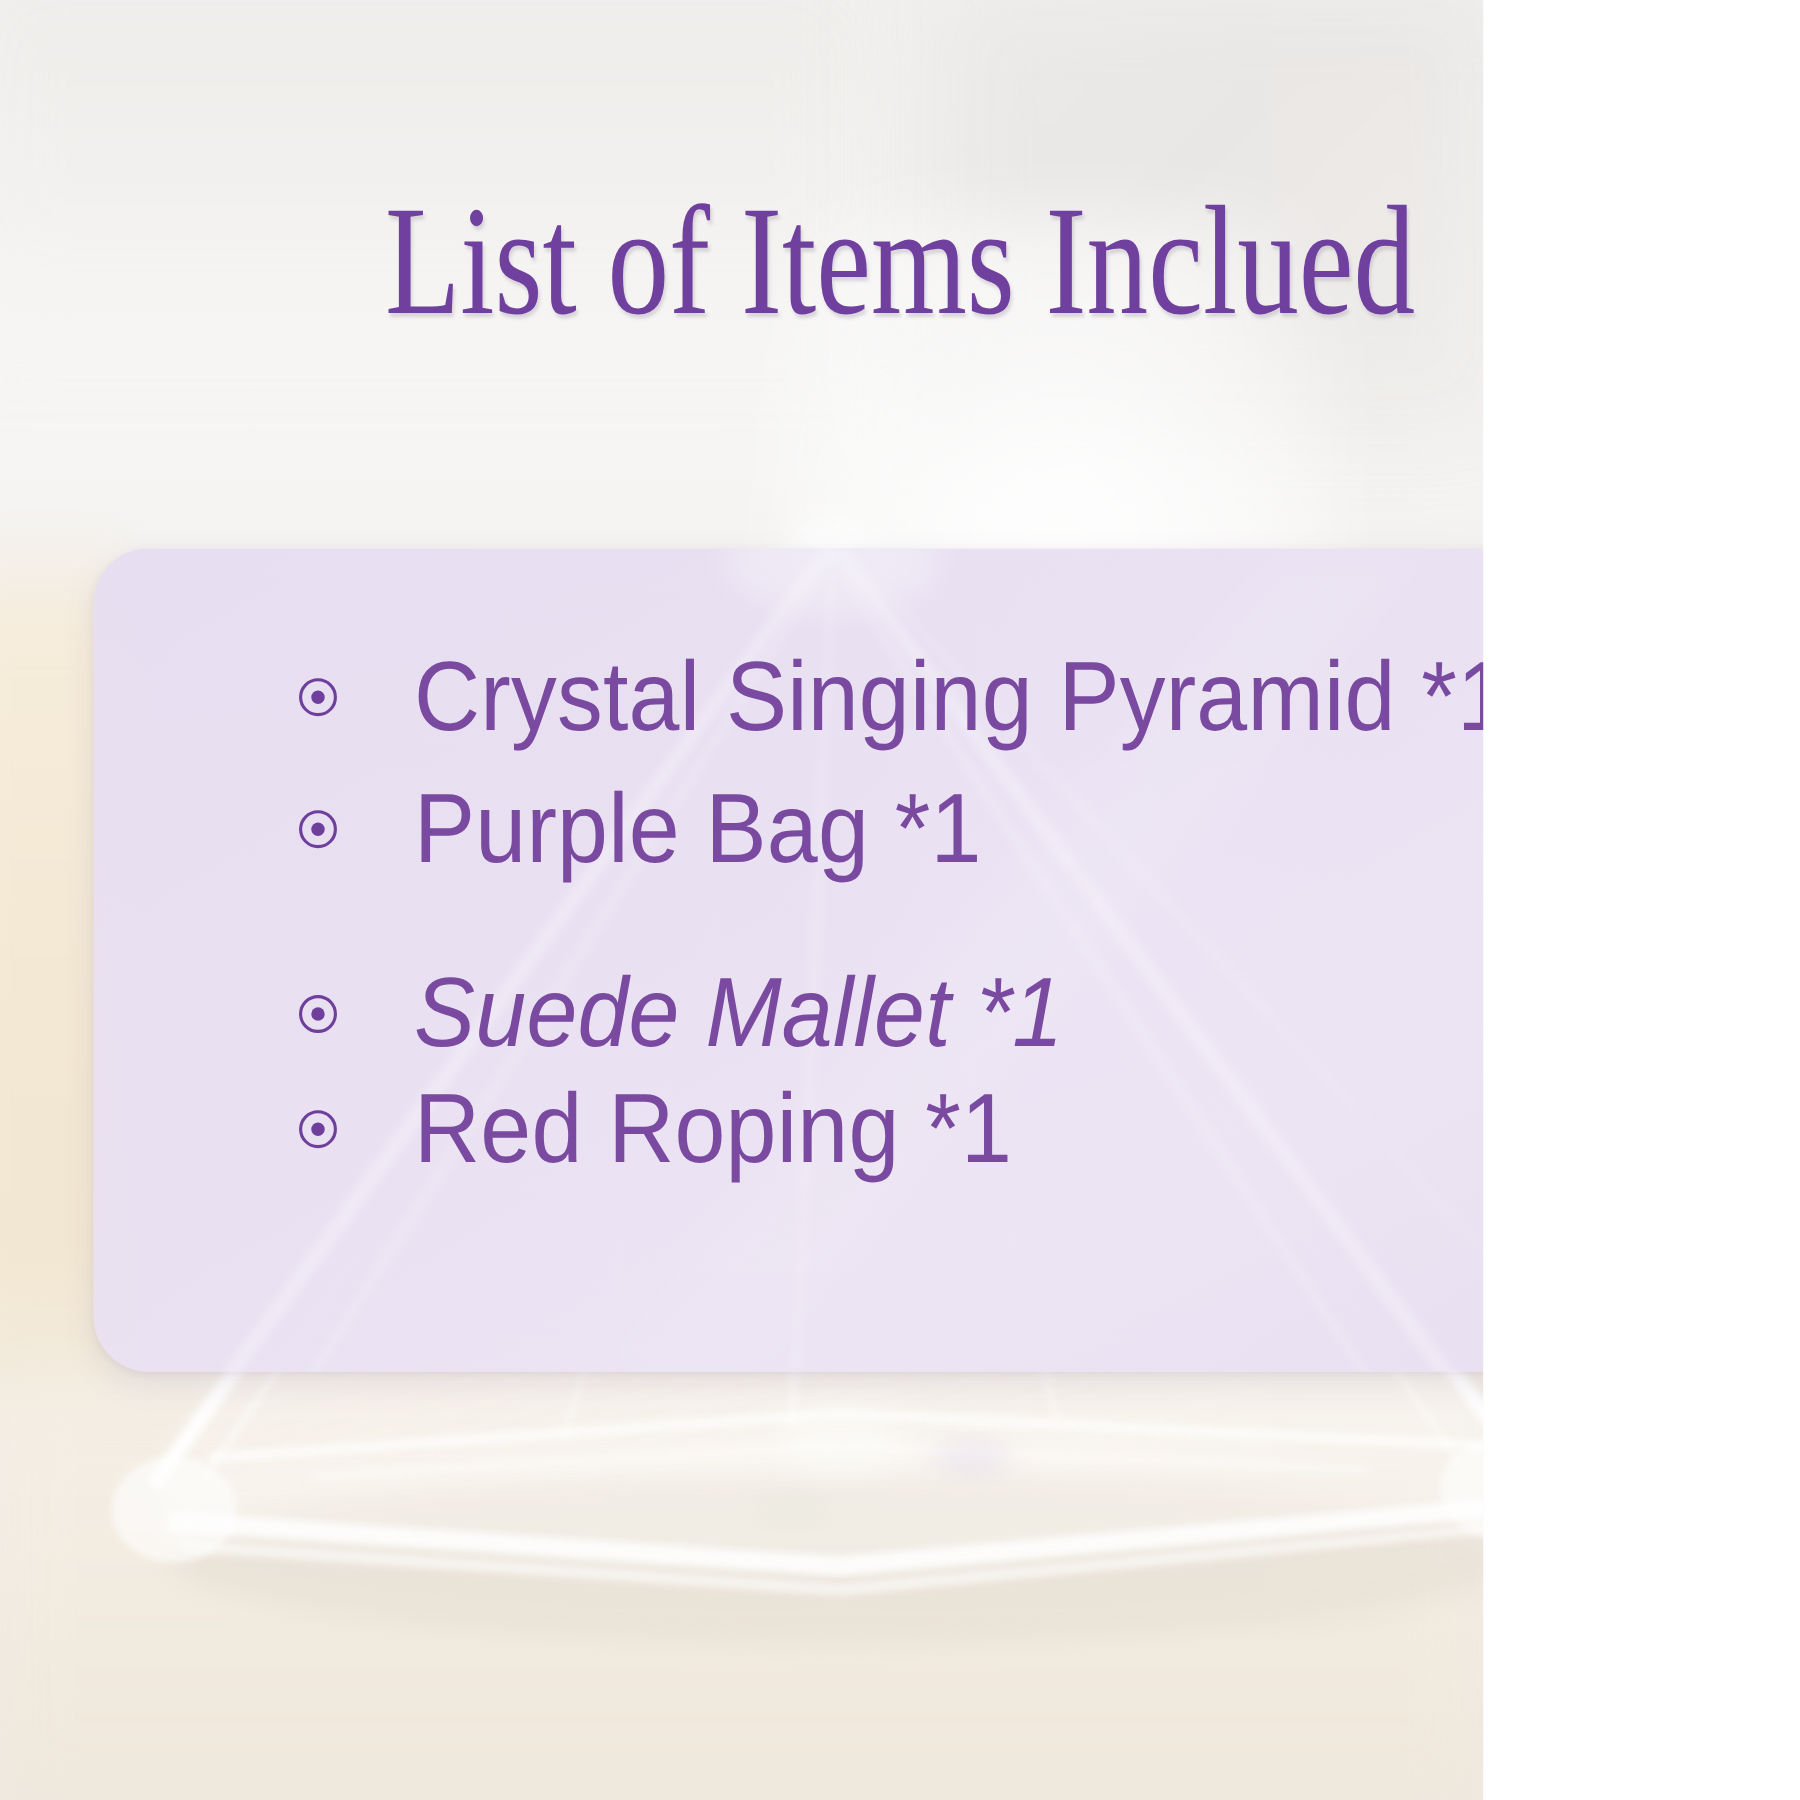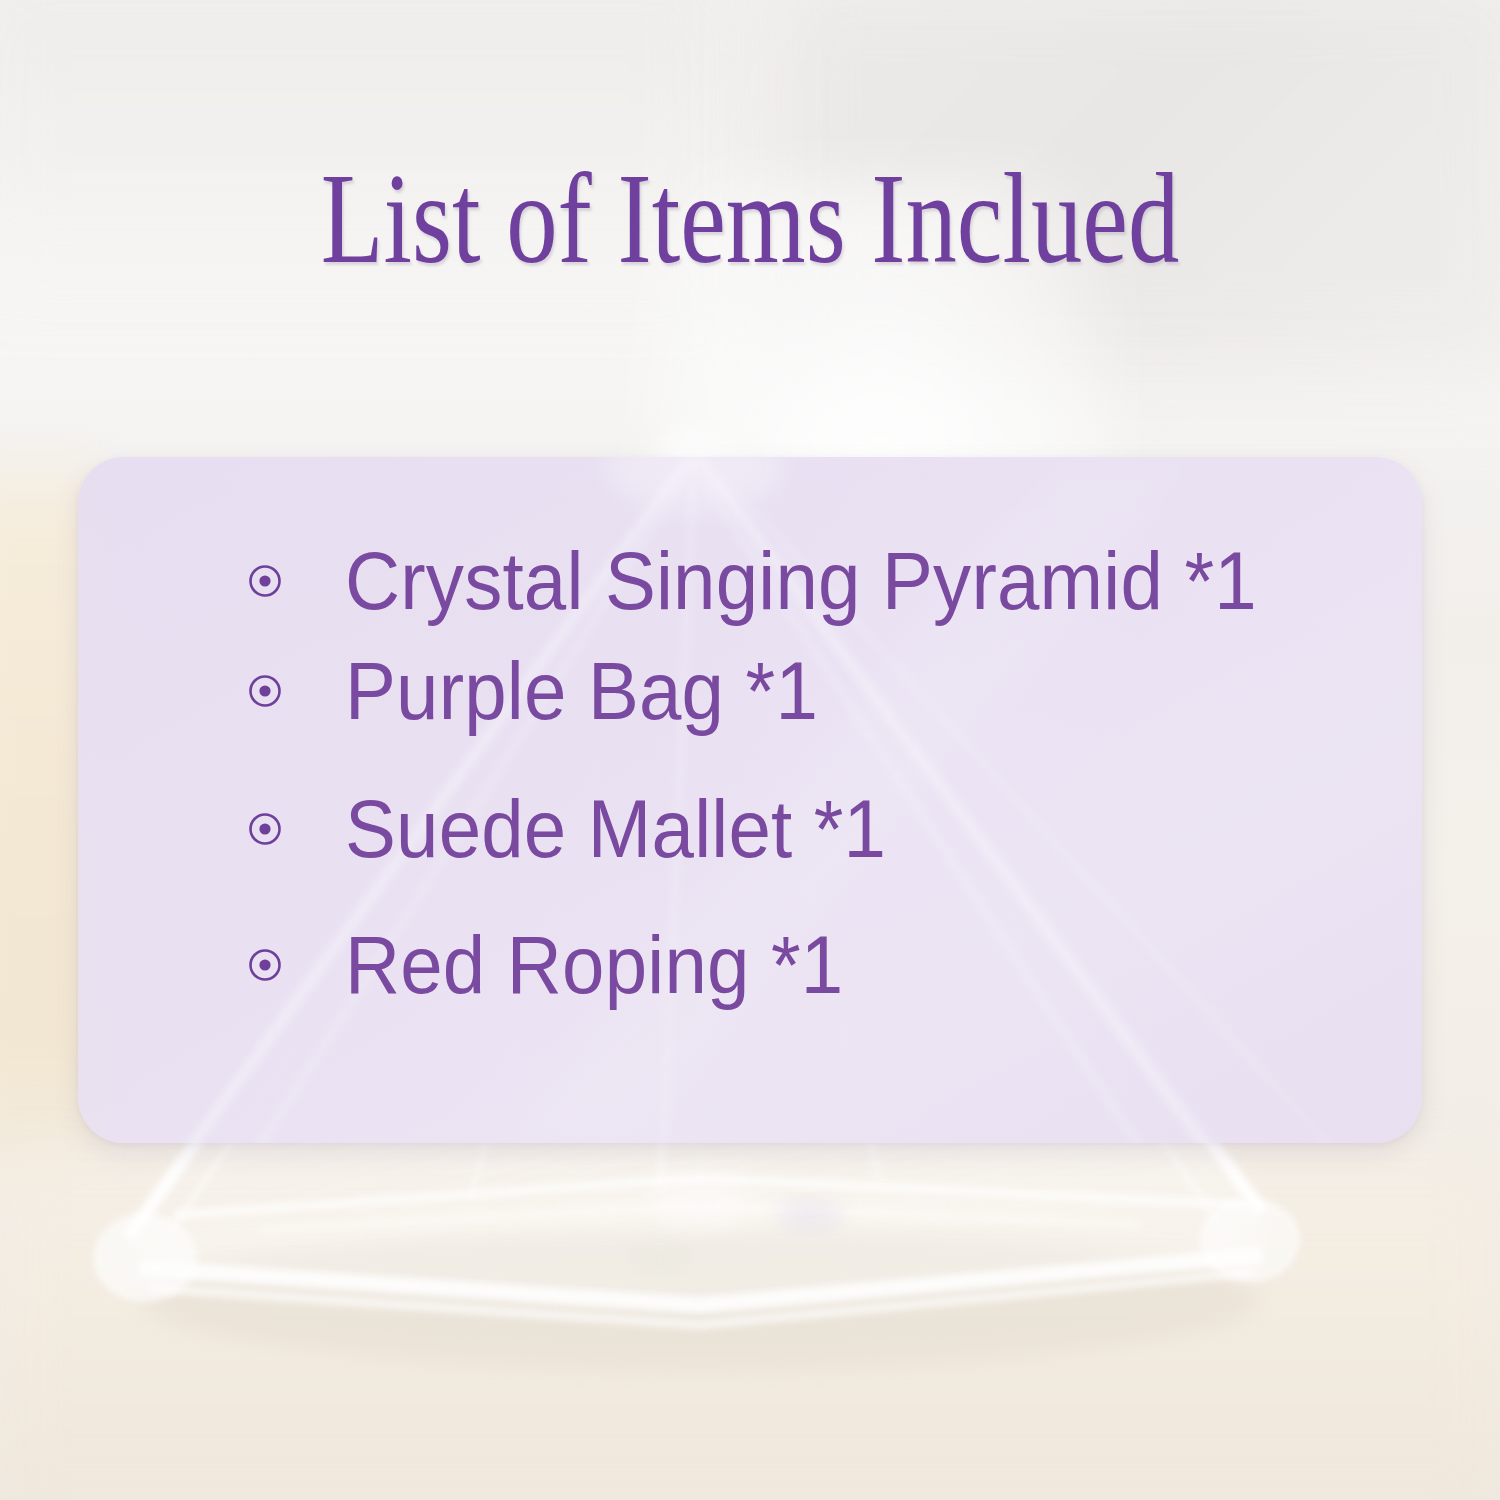--- a/index.html
+++ b/index.html
@@ -9,21 +9,21 @@
   body {
     width: 1500px;
     height: 1500px;
     overflow: hidden;
     font-family: "Liberation Sans", sans-serif;
     background: #ffffff;
   }
 
   #stage {
     position: relative;
-    width: 1500px;
+    width: 1236px;
     height: 1500px;
     overflow: hidden;
     background: #fbfaf9;
   }
 
   
   .bg-layer {
     position: absolute;
     inset: 0;
     pointer-events: none;
@@ -121,22 +121,22 @@
 
   .row {
     position: absolute;
     left: 170px;
     display: flex;
     align-items: center;
     height: 104px;
   }
   .row.r0 { top: 52px; margin-top: 20px; }
   .row.r1 { top: 182px; }
-  .row.r2 { top: 320px; }
-  .row.r3 { top: 456px; }
+  .row.r2 { top: 336px; font-style: italic; }
+  .row.r3 { top: 432px; }
 
   .bullet {
     width: 34px;
     height: 34px;
     flex: 0 0 34px;
     margin-right: 63px;
     display: block;
   }
 
   .row-label {

